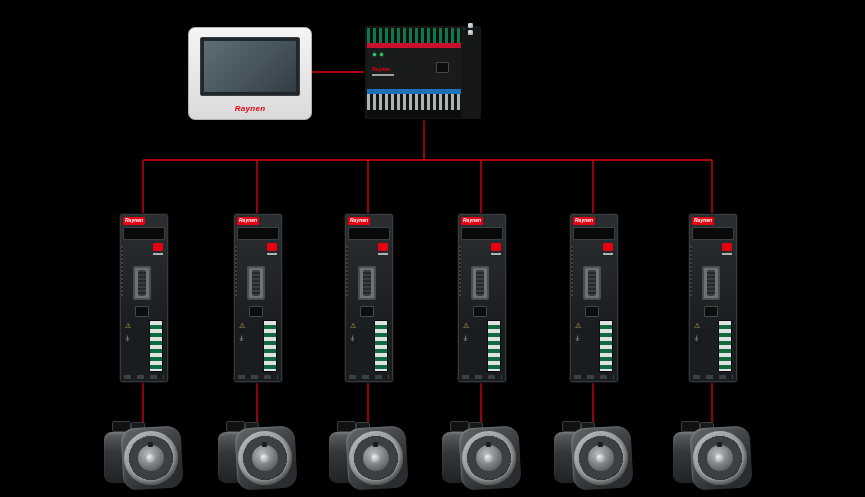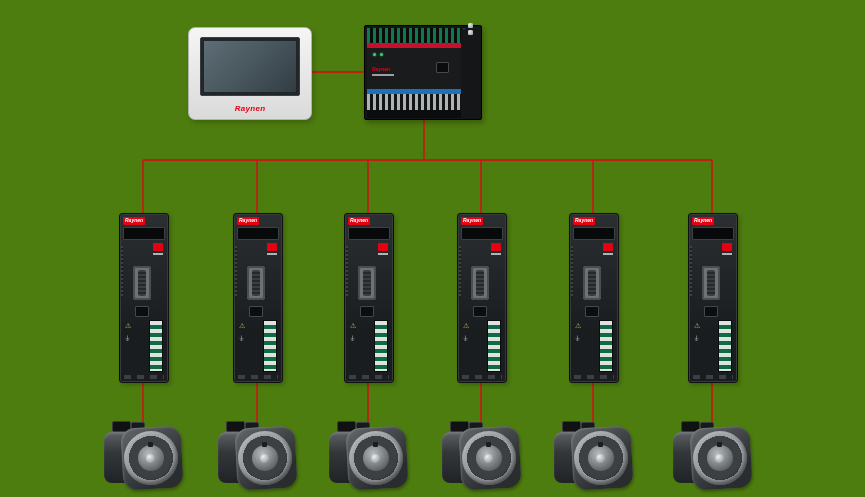--- a/index.html
+++ b/index.html
@@ -1,18 +1,18 @@
 <!DOCTYPE html>
 <html style="--brand: #e60012; --line: #e60012;"><head>
 <meta charset="utf-8">
 <style>
   :root { --brand:#e60012; --line:#e60012; }
   html,body { margin:0; padding:0; background:#fff; }
   .canvas {
-    position:relative; width:865px; height:497px; background:#4d7c0f;
+    position:relative; width:865px; height:497px; background:#000000;
     font-family:"Liberation Sans", sans-serif; overflow:hidden;
   }
   .wires { position:absolute; inset:0; z-index:0; }
   .wires line { stroke:var(--line); stroke-width:1.3; }
 
   
   .hmi { position:absolute; left:188px; top:27px; width:122px; height:91px; z-index:2;
     background:linear-gradient(180deg,#f5f5f5,#dadada); border:1px solid #b2b2b2;
     border-radius:7px; box-shadow:2px 3px 5px rgba(0,0,0,.18); }
   .hmi-screen { position:absolute; left:11px; right:11px; top:9px; height:57px;

